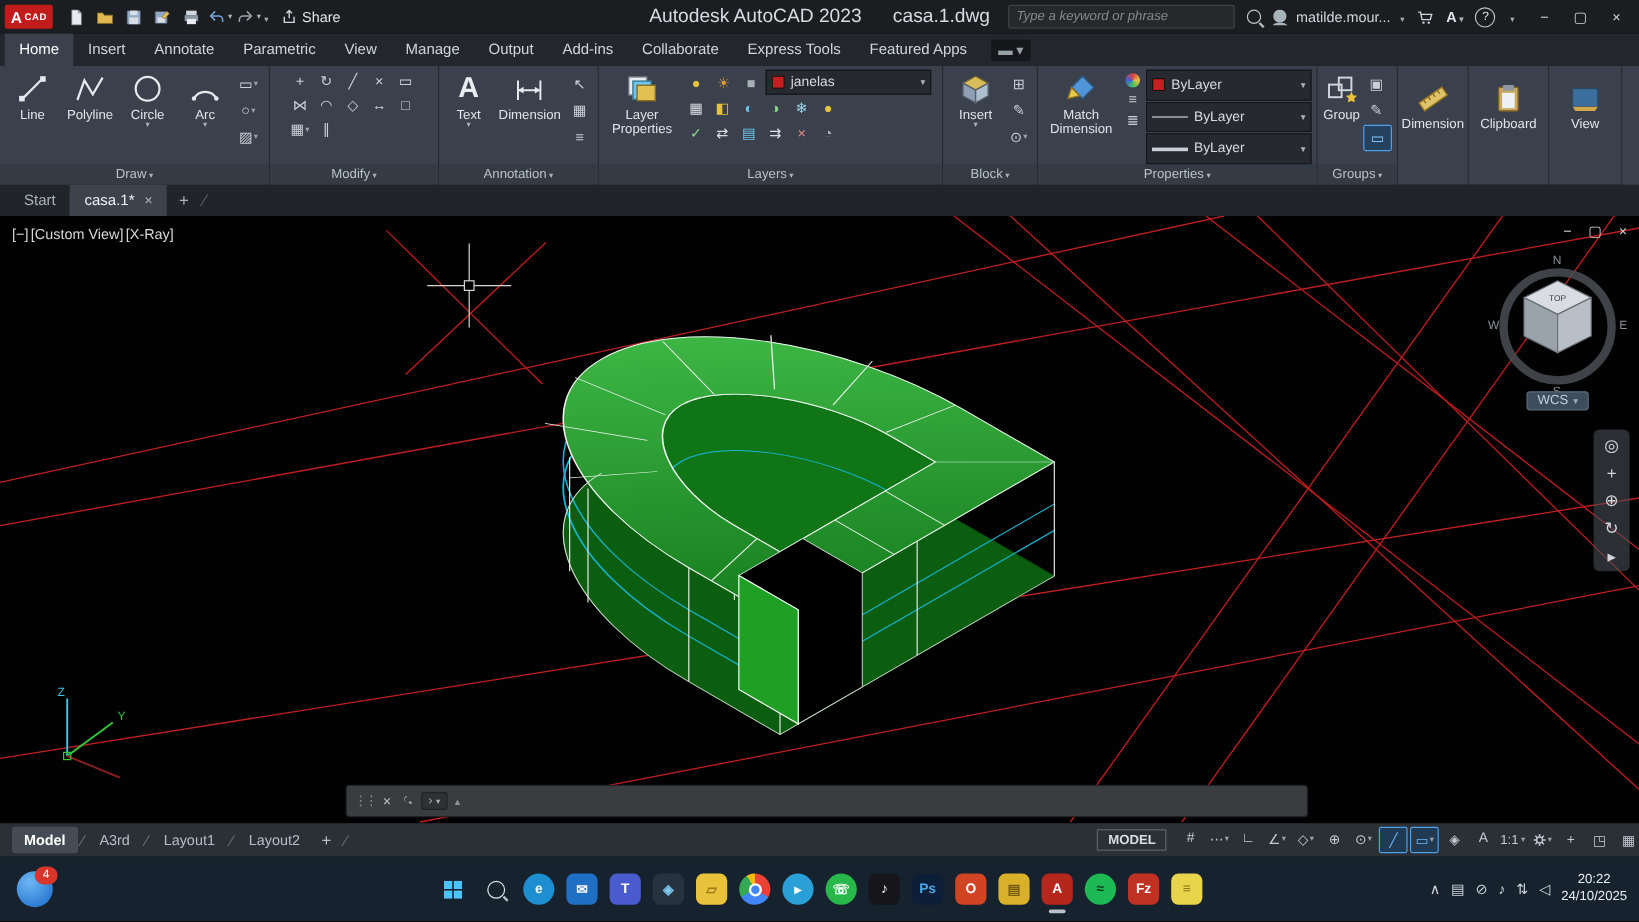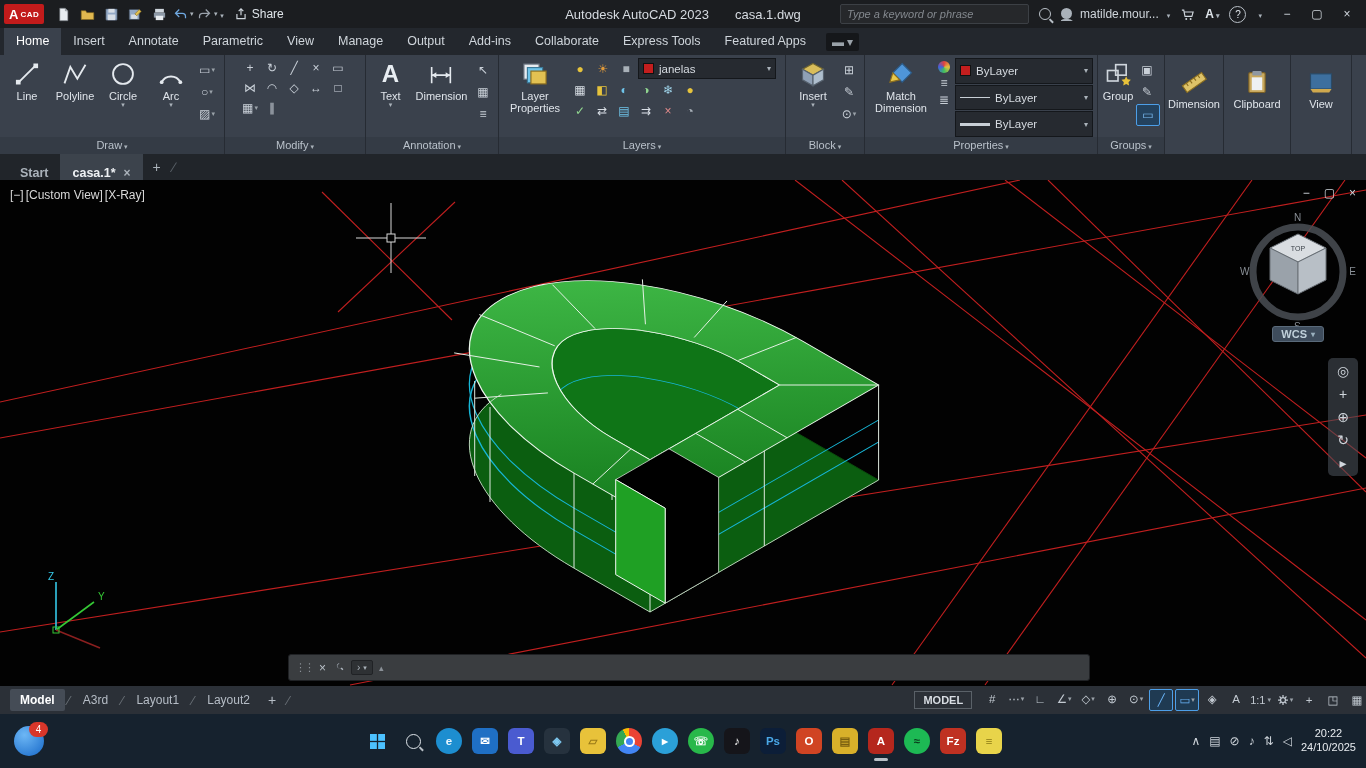--- a/index.html
+++ b/index.html
@@ -11,21 +11,21 @@
   .titlebar{left:0;top:0;width:1366px;height:28px;background:#1b1d20;display:flex;align-items:center;}
   .logo{display:flex;align-items:center;margin-left:4px;background:#c21b1b;color:#fff;height:20px;
         padding:0 5px;font-weight:bold;border-radius:2px;gap:2px;}
   .logo .lp{font-size:13px;} .logo .ls{font-size:8px;letter-spacing:.5px;}
   .qat{display:flex;align-items:center;gap:2px;margin-left:8px;}
   .qbtn{width:22px;height:20px;display:inline-flex;align-items:center;justify-content:center;}
   .qb svg,.qbtn svg{width:15px;height:15px;}
   .share{display:flex;align-items:center;gap:4px;margin-left:10px;color:#dfe5ea;}
   .share svg{width:14px;height:14px;}
   .tcenter{position:absolute;left:50%;top:0;height:28px;transform:translateX(-50%);
-           display:flex;align-items:center;gap:26px;color:#d6dbe1;font-size:13px;white-space:nowrap;}
+           display:flex;align-items:center;gap:26px;color:#d6dbe1;font-size:16px;white-space:nowrap;}
   .tright{margin-left:auto;display:flex;align-items:center;gap:10px;padding-right:4px;}
   .search{width:175px;height:18px;background:#26282b;border:1px solid #3c4045;border-radius:2px;
           color:#c8cdd3;font-size:11px;padding:0 6px;font-family:"Liberation Sans",sans-serif;}
   .search::placeholder{color:#84898f;font-style:italic;}
   .lens{position:relative;width:10px;height:10px;border:1.5px solid #b9c0c7;border-radius:50%;display:inline-block;}
   .lens::after{content:"";position:absolute;width:5px;height:1.5px;background:#b9c0c7;
                transform:rotate(45deg);right:-4px;bottom:-2px;}
   .lens.big{width:13px;height:13px;border-color:#dfe5ea;}
   .person{width:11px;height:11px;border-radius:50%;background:#aab2ba;position:relative;display:inline-block;}
   .person::after{content:"";position:absolute;left:-3px;top:11px;width:17px;height:7px;
@@ -69,36 +69,36 @@
   .ltline.bold{border-top-width:3px;}
   .ball{width:12px;height:12px;border-radius:50%;display:inline-block;
         background:conic-gradient(#e04040,#e0c040,#40c060,#4060e0,#e04040);}
   .lcol{display:flex;flex-direction:column;gap:3px;align-items:center;justify-content:flex-start;padding-top:3px;width:18px;color:#c9d0d8;}
   .lrows{display:flex;flex-direction:column;gap:1px;flex:1;}
   .togglebar{display:flex;align-items:center;gap:1px;}
   .fill{flex:1;background:#3a414c;}
 
   
   .filetabs{left:0;top:154px;width:1366px;height:26px;background:#21252a;display:flex;align-items:stretch;padding-left:8px;color:#aab2ba;}
-  .ftab{display:flex;align-items:flex-end;gap:8px;padding:0 12px;font-size:12.5px;font-weight:bold;}
+  .ftab{display:flex;align-items:center;gap:8px;padding:0 12px;font-size:12.5px;}
   .ftab.active{background:#3c434c;color:#eef1f4;}
   .ftclose{color:#aab2ba;font-size:12px;}
   .fplus{display:flex;align-items:center;padding:0 10px;color:#aab2ba;font-size:14px;}
   .fsep{display:flex;align-items:center;color:#5a6168;font-size:14px;padding:0 2px;}
 
   
   .viewport{left:0;top:180px;width:1366px;height:506px;background:#020202;overflow:hidden;}
   .vpsvg{position:absolute;left:0;top:0;}
   .vpctl{left:10px;top:8px;display:flex;gap:2px;color:#d8d8d8;font-size:12px;}
   .vpwin{right:10px;top:6px;display:flex;gap:14px;color:#d0d6dc;font-size:12px;}
   .cubewrap{right:8px;top:30px;width:120px;height:126px;}
   .cl{position:absolute;color:#8a9097;font-size:10px;}
   .cl.c0{top:2px;left:56px;} .cl.c1{top:56px;right:2px;} .cl.c2{bottom:4px;left:56px;} .cl.c3{top:56px;left:2px;}
   .wcsbtn{right:42px;top:146px;background:#3e4c5c;border:1px solid #5a6a7a;border-radius:3px;
-          color:#c0d0da;font-size:11px;padding:1px 8px;display:flex;align-items:center;gap:4px;font-weight:bold;}
+          color:#c0d0da;font-size:11px;padding:1px 8px;display:flex;align-items:center;gap:4px;}
   .navbar{right:8px;top:178px;width:30px;background:rgba(72,78,86,.6);border-radius:5px;
           display:flex;flex-direction:column;align-items:center;padding:6px 0;gap:9px;}
   .navbar span{color:#d0d6dc;font-size:14px;line-height:14px;}
   .ucs{left:36px;top:390px;}
 
   
   .cmdbar{left:288px;top:474px;width:788px;height:25px;background:#3a3d40;border:1px solid #1f2124;
           border-radius:3px;display:flex;align-items:center;gap:6px;padding:0 6px;}
   .cmdgrip{color:#8a9097;font-size:11px;letter-spacing:-2px;}
   .cmdx{color:#b9c0c7;font-size:12px;}

